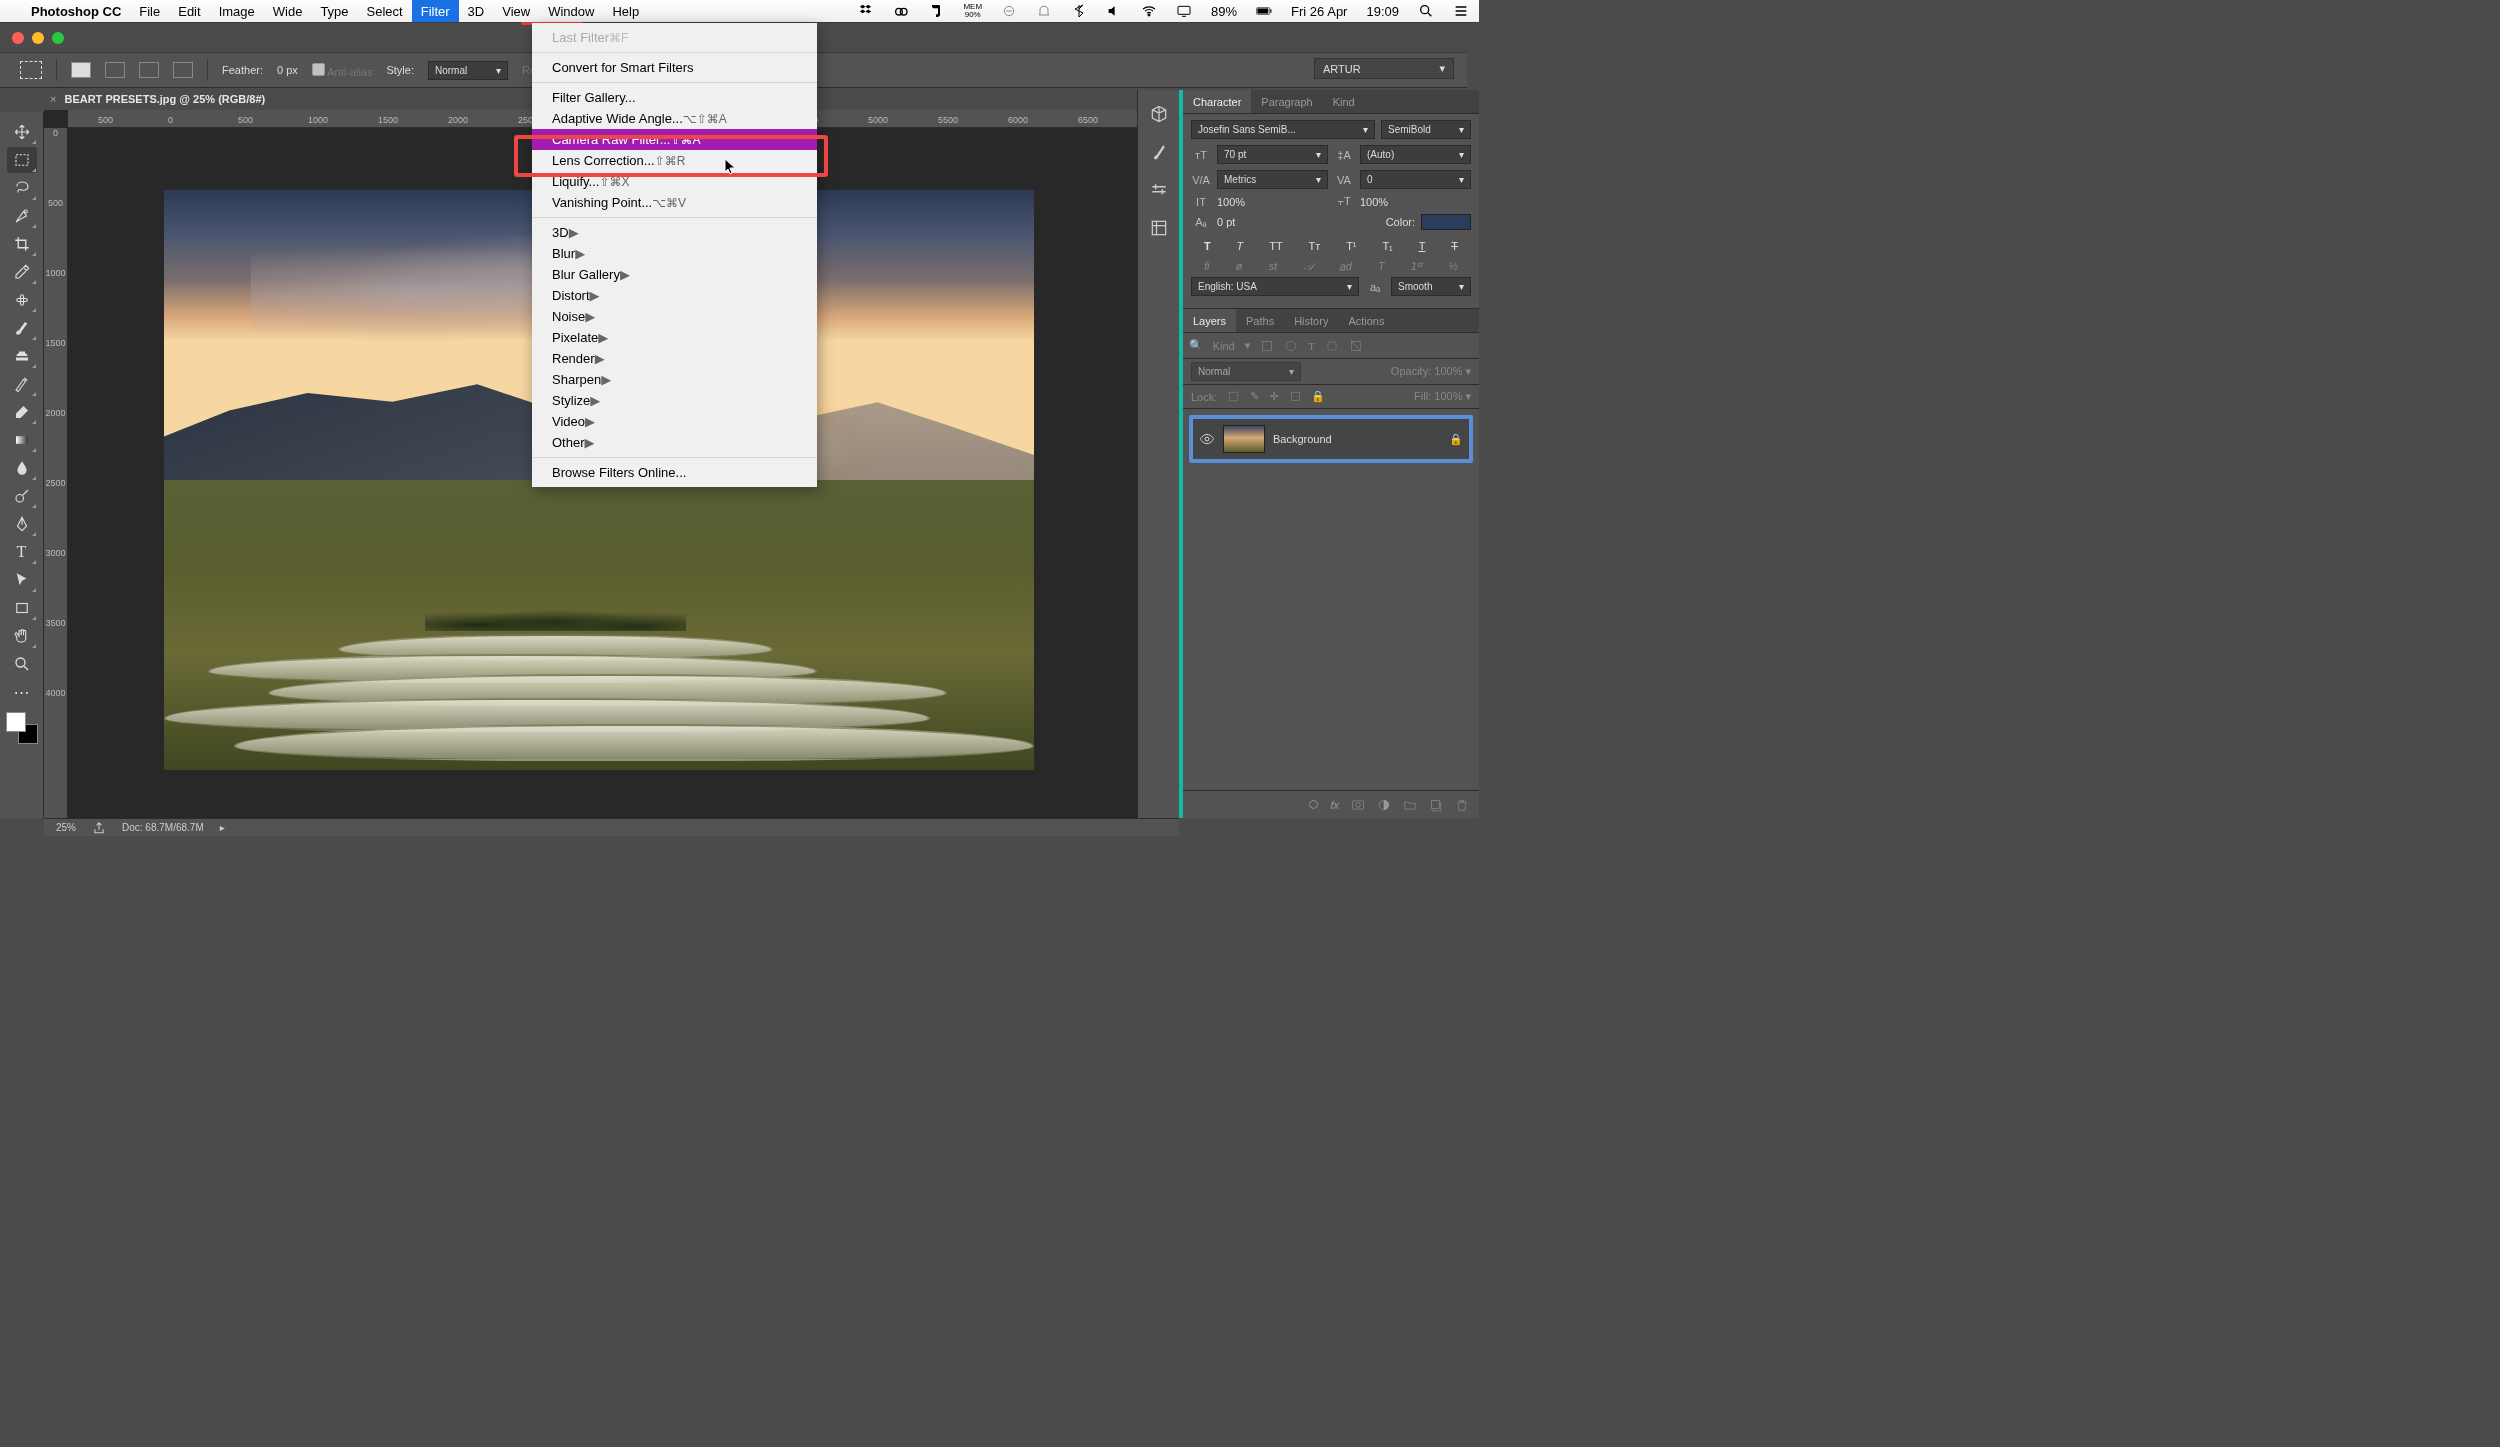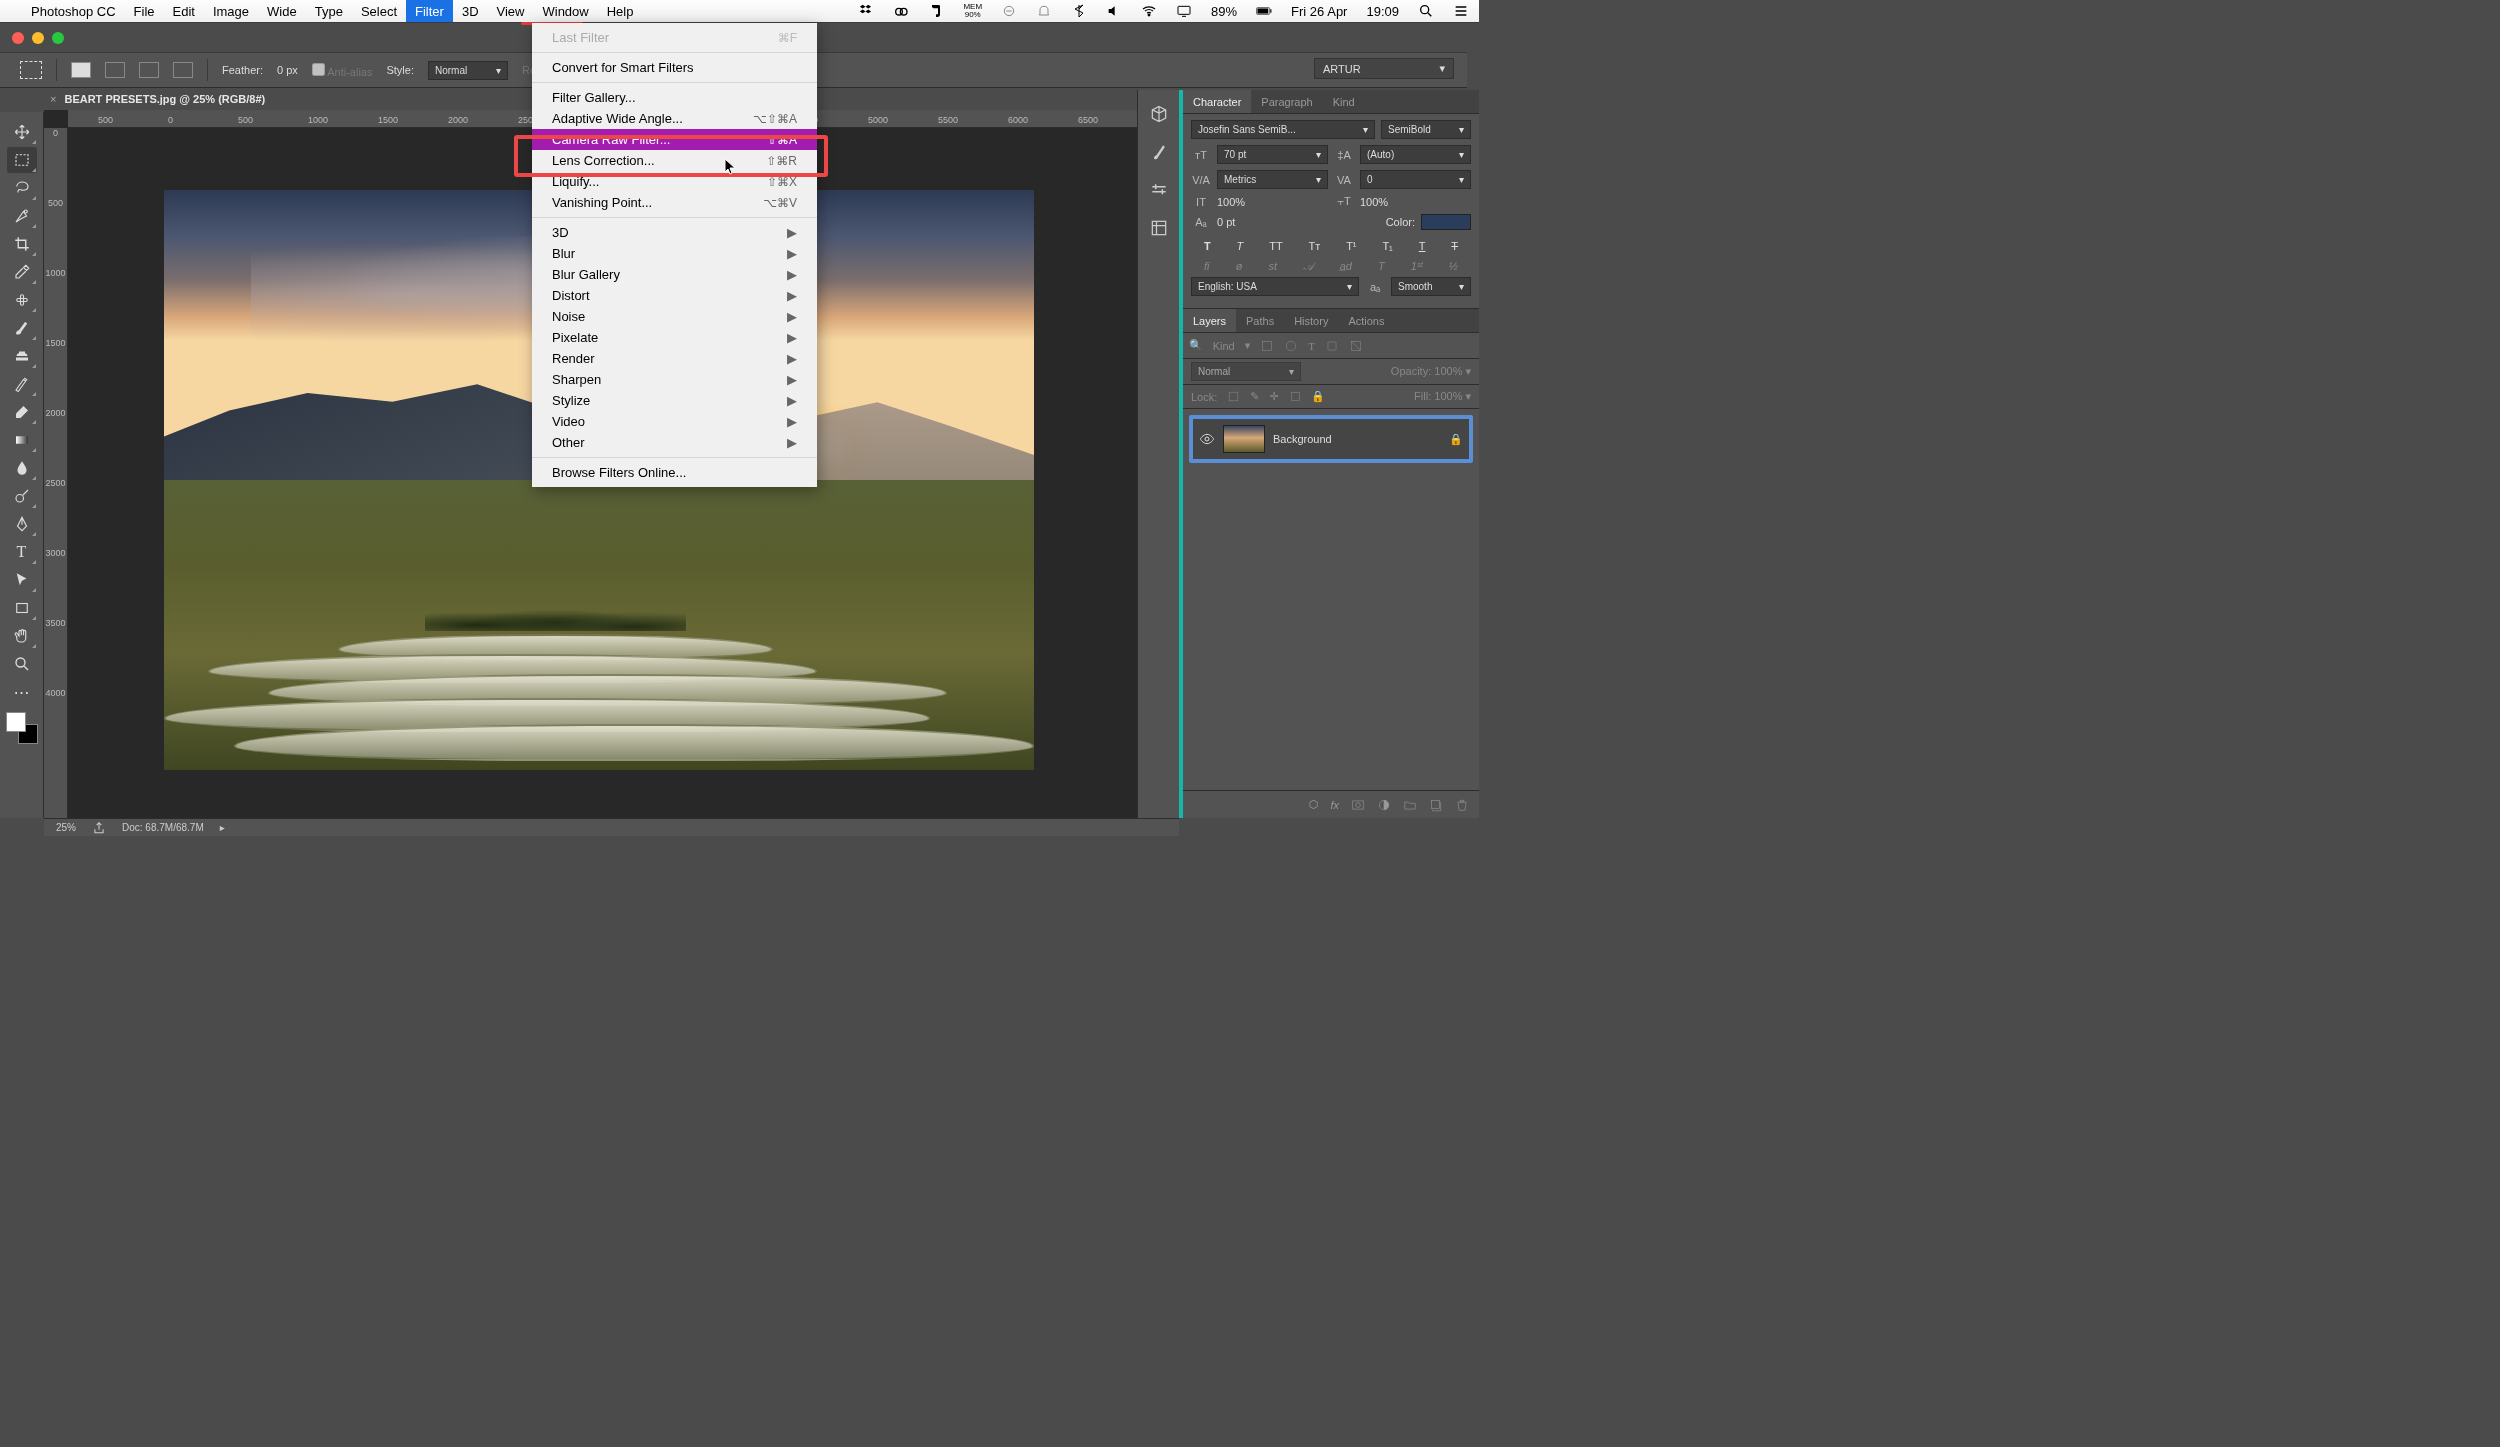--- a/index.html
+++ b/index.html
@@ -1,20 +1,20 @@
 <!DOCTYPE html>
 <html><head>
 <meta charset="utf-8">
 <style>
 *{margin:0;padding:0;box-sizing:border-box;font-family:-apple-system,"Helvetica Neue",Arial,sans-serif;-webkit-font-smoothing:antialiased}
 body{width:1479px;height:836px;background:#4b4b4b;overflow:hidden;position:relative;color:#ccc}
 .mac-menubar{position:absolute;top:0;left:0;right:0;height:22px;background:linear-gradient(#fdfdfd,#f0f0f0);display:flex;align-items:center;font-size:13px;color:#000;padding:0 10px;box-shadow:0 1px 0 rgba(0,0,0,.2)}
 .apple{font-size:15px;margin-right:12px}
 .mac-menubar .m{padding:0 9px;height:22px;display:flex;align-items:center;cursor:default}
-.mac-menubar .m.app{font-weight:400}
+.mac-menubar .m.app{font-weight:700}
 .mac-menubar .m.active{background:#1a71e3;color:#fff}
 .mac-right{margin-left:auto;display:flex;align-items:center;gap:19px}
 .mac-right svg,.mac-right span.ic{width:16px;height:16px}
 .mac-right .txt{font-size:13px}
 .filter-underline{position:absolute;top:22px;left:521px;width:62px;height:3px;background:#e43c3c;border-radius:2px}
 .window-controls{position:absolute;top:32px;left:12px;display:flex;gap:8px}
 .wc{width:12px;height:12px;border-radius:50%}
 .wc.r{background:#ff5f56}.wc.y{background:#ffbd2e}.wc.g{background:#27c93f}
 .options-bar{position:absolute;top:52px;left:0;right:12px;height:36px;background:#535353;border-top:1px solid #3a3a3a;border-bottom:1px solid #2c2c2c;display:flex;align-items:center;padding:0 20px;font-size:11px;color:#ddd;gap:14px}
 .options-bar .marquee-ic{width:22px;height:18px;border:1px dashed #ddd}
@@ -44,21 +44,21 @@
 .sky{position:absolute;inset:0;background:linear-gradient(180deg,#2d3a54 0%,#4b5670 15%,#7b6e6d 30%,#d9a77a 42%,#f6d7a2 50%);height:52%}
 .sun{position:absolute;top:36%;right:18%;width:100px;height:100px;background:radial-gradient(circle,rgba(255,236,180,.95),rgba(255,200,120,.5) 40%,transparent 70%)}
 .mtn1{position:absolute;top:32%;left:0;width:75%;height:30%;background:linear-gradient(160deg,#2a3340,#3f4752 50%,#5e5e5e);clip-path:polygon(0 35%,10% 20%,22% 10%,35% 15%,48% 5%,60% 20%,72% 30%,85% 45%,100% 60%,100% 100%,0 100%)}
 .mtn2{position:absolute;top:34%;right:0;width:40%;height:26%;background:linear-gradient(180deg,#9d8e87,#6b6762);clip-path:polygon(0 50%,15% 30%,35% 20%,55% 10%,75% 25%,100% 45%,100% 100%,0 100%);opacity:.8}
 .cloud{position:absolute;top:8%;left:10%;width:60%;height:20%;background:radial-gradient(ellipse at 30% 50%,rgba(180,170,175,.6),transparent 60%),radial-gradient(ellipse at 70% 40%,rgba(200,195,200,.5),transparent 55%)}
 .fields{position:absolute;bottom:0;left:0;right:0;height:50%;background:linear-gradient(180deg,#586036 0%,#5a5e2e 30%,#6a6a36 60%,#3f4621 100%)}
 .terr{position:absolute;left:0;right:0;background:linear-gradient(180deg,rgba(230,228,210,.9),rgba(180,180,160,.6));border-radius:50% 50% 40% 40%/60% 60% 40% 40%;border:2px solid rgba(80,85,40,.5)}
 .t1{bottom:38%;left:20%;width:50%;height:9%}.t2{bottom:30%;left:5%;width:70%;height:10%}.t3{bottom:22%;left:12%;width:78%;height:11%}.t4{bottom:13%;left:0%;width:88%;height:12%}.t5{bottom:3%;left:8%;width:92%;height:13%}
 .tree{position:absolute;bottom:48%;left:30%;width:30%;height:10%;background:radial-gradient(ellipse at 20% 80%,#1f2a12,transparent 40%),radial-gradient(ellipse at 50% 70%,#273318,transparent 45%),radial-gradient(ellipse at 80% 85%,#222d14,transparent 42%)}
 .filter-menu{position:absolute;top:23px;left:532px;width:285px;background:#f0f0f0;box-shadow:2px 4px 14px rgba(0,0,0,.35);font-size:13px;color:#000;padding:4px 0}
-.filter-menu .row{height:21px;padding:0 20px;display:flex;align-items:center;justify-content:space-between;cursor:default}
+.filter-menu .row{height:21px;padding:0 20px;display:flex;align-items:center;justify-content:flex-start;cursor:default}
 .filter-menu .row .sc{color:#666;font-size:12px}
 .filter-menu .row.dis{color:#aaa}.filter-menu .row.dis .sc{color:#bbb}
 .filter-menu .row.sel{background:#a21caf;color:#fff}.filter-menu .row.sel .sc{color:#fff}
 .filter-menu hr{border:none;border-top:1px solid #d5d5d5;margin:4px 0}
 .filter-menu .arr{color:#666}
 .highlight-box{position:absolute;border:4px solid #ec4646;border-radius:3px;pointer-events:none}
 .hb-camera{top:135px;left:514px;width:314px;height:42px}
 .cursor{position:absolute;top:158px;left:724px;width:14px;height:18px;pointer-events:none}
 #cursor-svg{width:100%;height:100%}
 .right-col{position:absolute;top:90px;right:300px;width:42px;bottom:18px;background:#535353;border-left:1px solid #2c2c2c;display:flex;flex-direction:column;align-items:center;padding-top:14px;gap:18px}

